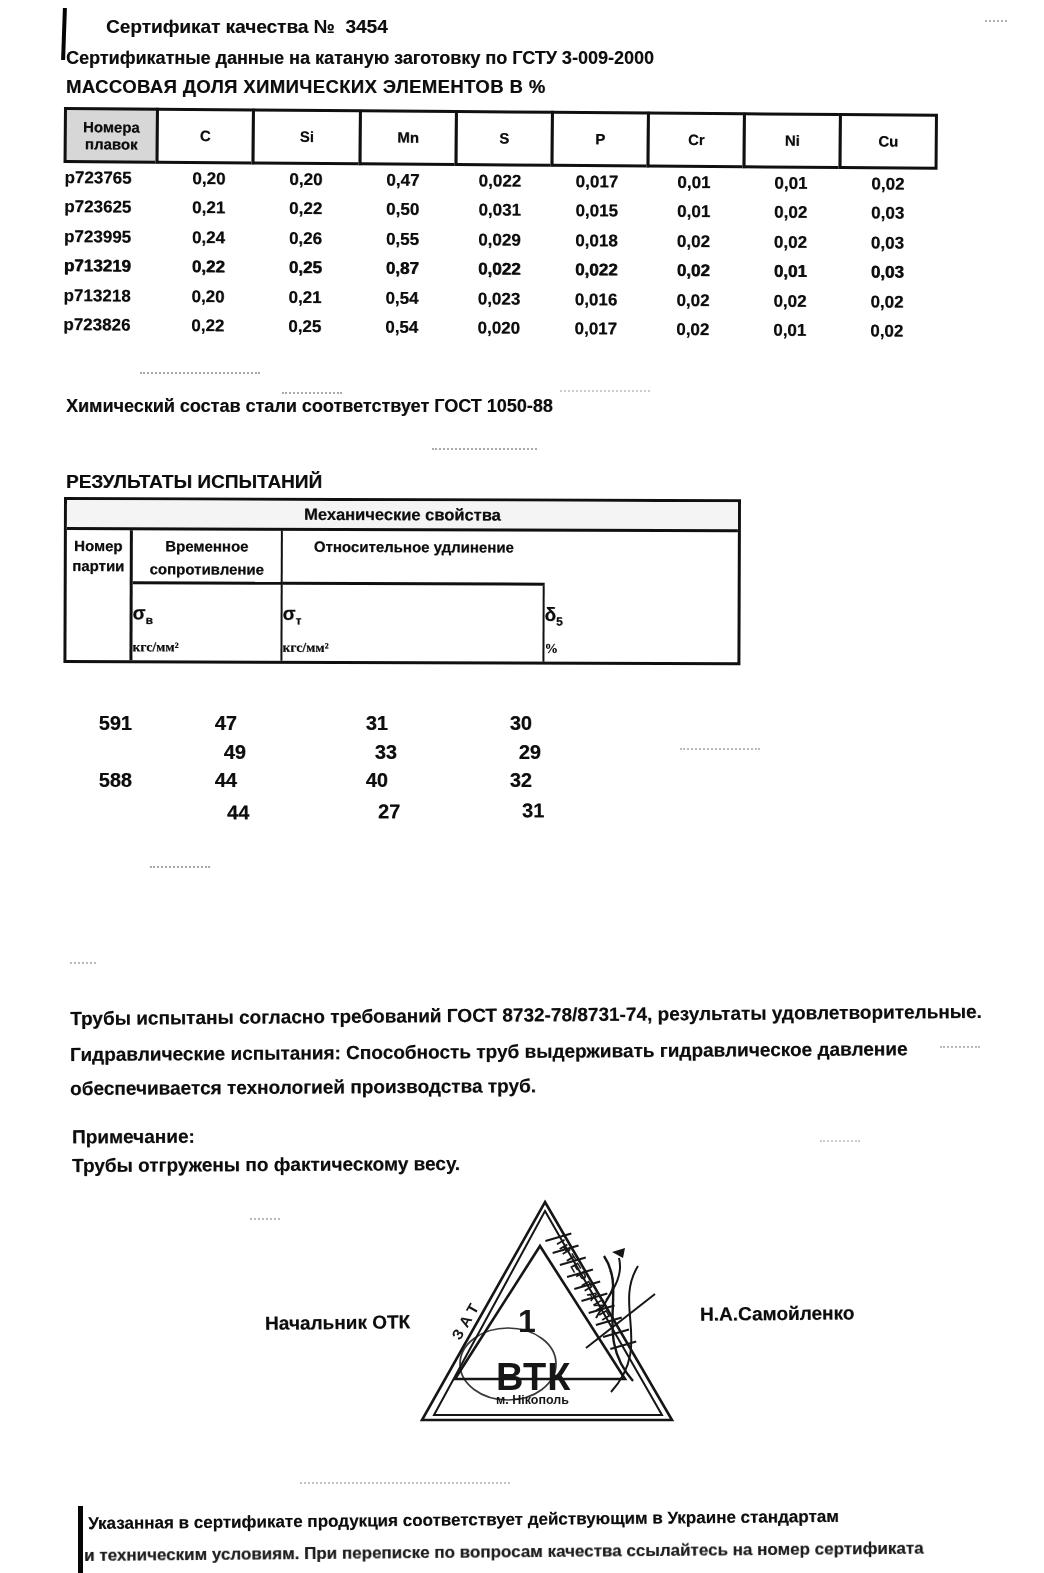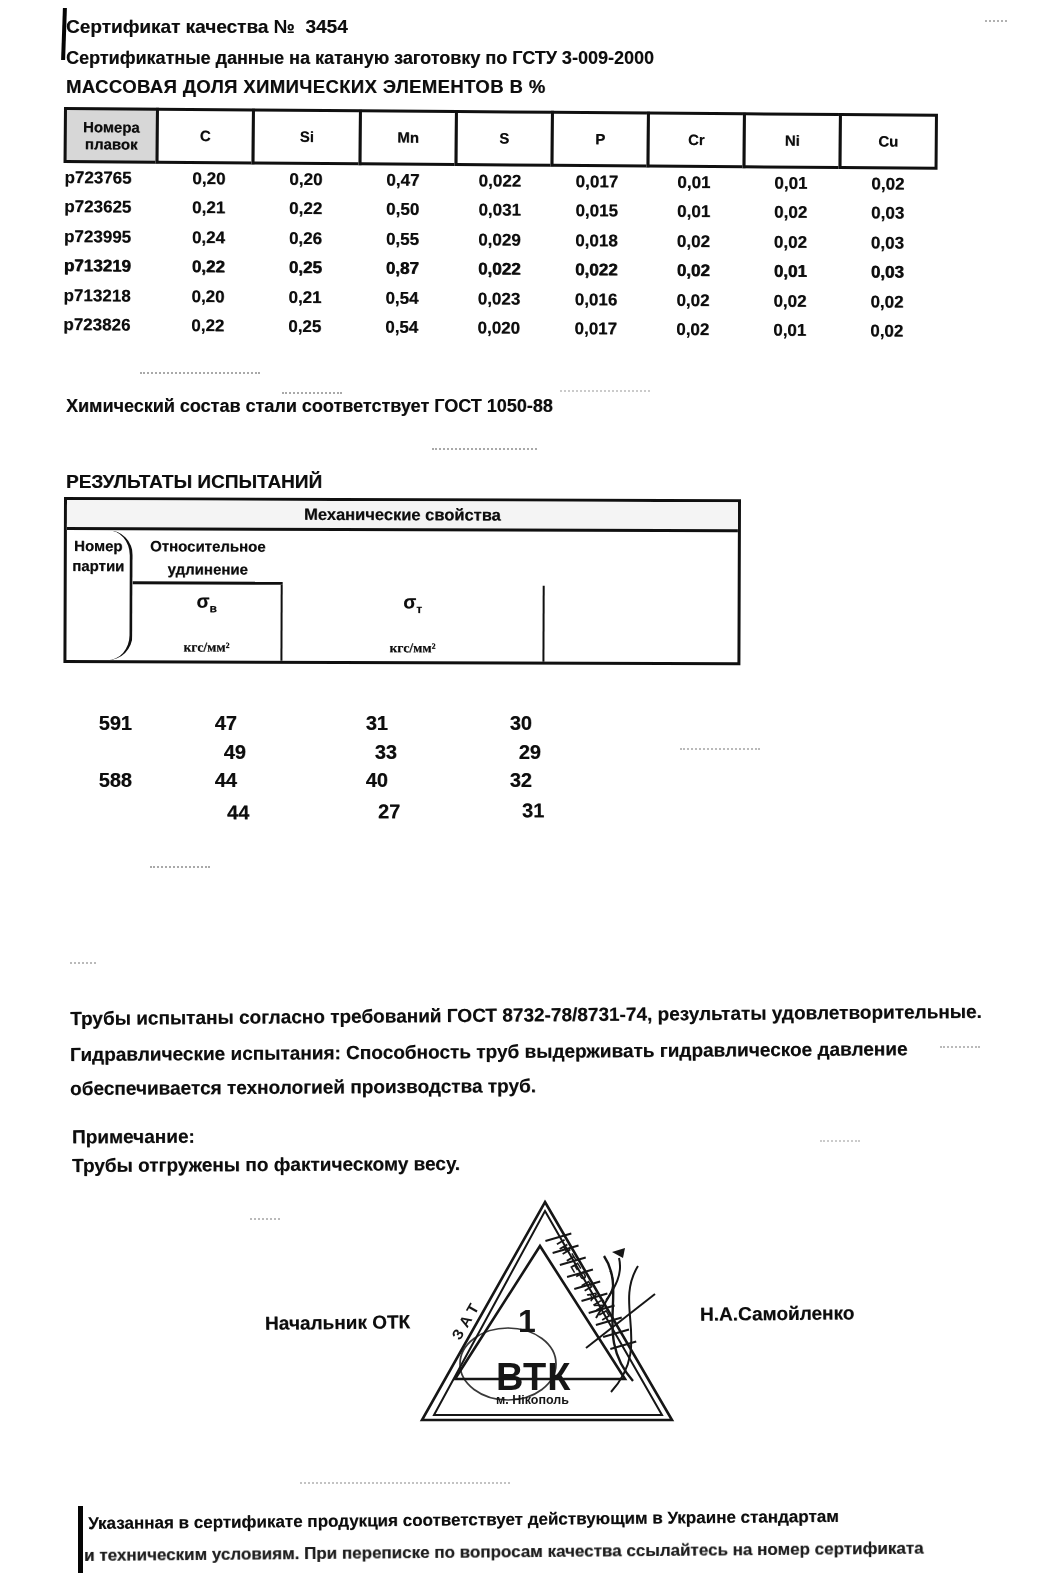--- a/index.html
+++ b/index.html
@@ -29,46 +29,46 @@
   
   .mtable{
     left:64px;top:497px;display:grid;
     grid-template-columns:66px 150px 262px 193px;
     grid-template-rows:30px 54px 76px;
     border:3px solid #101010;transform:rotate(.2deg);transform-origin:0 0;
   }
   .mc{box-sizing:border-box;font-weight:700;text-align:center;
       text-shadow:0.4px 0.2px 0.5px rgba(0,0,0,.5);}
   .m-span{grid-column:1/5;grid-row:1;border-bottom:3px solid #101010;font-size:16.5px;padding-top:4px;background:#f4f4f4;}
-  .m-batch{grid-column:1;grid-row:2/4;border-right:3px solid #101010;font-size:15px;padding-top:6px;line-height:1.3;border-radius:25px;}
+  .m-batch{grid-column:1;grid-row:2/4;border-right:3px solid #101010;font-size:15px;padding-top:6px;line-height:1.3;}
   .m-h{grid-row:2;border-bottom:3px solid #101010;font-size:15px;line-height:1.55;padding-top:4px;}
   .m-h.r{border-right:2.5px solid #101010;}
   .m-c{grid-row:3;display:flex;flex-direction:column;justify-content:space-between;
-       align-items:center;padding:6px 0 5px;}
+       align-items:flex-start;padding:18px 0 5px;}
   .m-c.r{border-right:2.5px solid #101010;}
   .sym{font-size:19px;}
   .sym sub{font-size:12px;}
   .unit{font-size:13.5px;font-family:Liberation Serif, serif;}
   
   .mdata{left:64px;top:680px;width:680px;height:120px;}
   .mrow{position:absolute;width:100%;height:26px;font-size:20px;font-weight:700;
         text-shadow:0.4px 0.2px 0.5px rgba(0,0,0,.5);}
   .md{position:absolute;width:64px;text-align:right;white-space:pre;margin-top:32px;}
   .md.p0{left:4px;} .md.p1{left:109px;} .md.p2{left:260px;} .md.p3{left:404px;}
   
   .noise{position:absolute;border-top:2px dotted #555;opacity:.5;}
   .bar{position:absolute;background:#050505;}
 </style>
 </head>
 <body>
 
 <div class="bar" style="left:62px;top:8px;width:4px;height:52px;transform:rotate(2deg);"></div>
 <div class="bar" style="left:78px;top:1506px;width:5px;height:67px;"></div>
 
-<div class="abs t" style="left:66px;top:16px;font-size:19px;">Сертификат качества №  3454</div>
+<div class="abs t" style="left:66px;top:16px;font-size:19px;padding-left:40px;">Сертификат качества №  3454</div>
 <div class="abs t" style="left:66px;top:48px;font-size:18px;">Сертификатные данные на катаную заготовку по ГСТУ 3-009-2000</div>
 <div class="abs t" style="left:66px;top:76px;font-size:18.5px;letter-spacing:.4px;">МАССОВАЯ ДОЛЯ ХИМИЧЕСКИХ ЭЛЕМЕНТОВ В %</div>
 
 <div class="abs ctable">
   <div class="chead">
     <div class="chc first" style="width:96px;">Номера плавок</div>
     <div class="chc" style="width:100px;">C</div>
     <div class="chc" style="width:111px;">Si</div>
     <div class="chc" style="width:100px;">Mn</div>
     <div class="chc" style="width:100px;">S</div>
@@ -144,28 +144,33 @@
     <span class="cv">0,02</span>
   </div>
 </div>
 
 <div class="abs t" style="left:66px;top:396px;font-size:18px;">Химический состав стали соответствует ГОСТ 1050-88</div>
 <div class="abs t" style="left:66px;top:471px;font-size:19px;">РЕЗУЛЬТАТЫ ИСПЫТАНИЙ</div>
 
 <div class="abs mtable">
   <div class="mc m-span">Механические свойства</div>
   <div class="mc m-batch">Номер партии</div>
+  <div class="mc m-h r">Временное сопротивление</div>
   <div class="mc m-h">Относительное удлинение</div>
   <div class="mc m-c r">
     <span class="sym"><span>σ</span><sub>в</sub></span>
     <span class="unit">кгс/мм²</span>
   </div>
   <div class="mc m-c r">
     <span class="sym"><span>σ</span><sub>т</sub></span>
     <span class="unit">кгс/мм²</span>
+  </div>
+  <div class="mc m-c">
+    <span class="sym"><span>δ</span><sub>5</sub></span>
+    <span class="unit">%</span>
   </div>
 </div>
 
 <div class="abs mdata">
   <div class="mrow" style="top:0;">
     <span class="md p0">591</span>
     <span class="md p1">47</span>
     <span class="md p2">31</span>
     <span class="md p3">30</span>
   </div>

